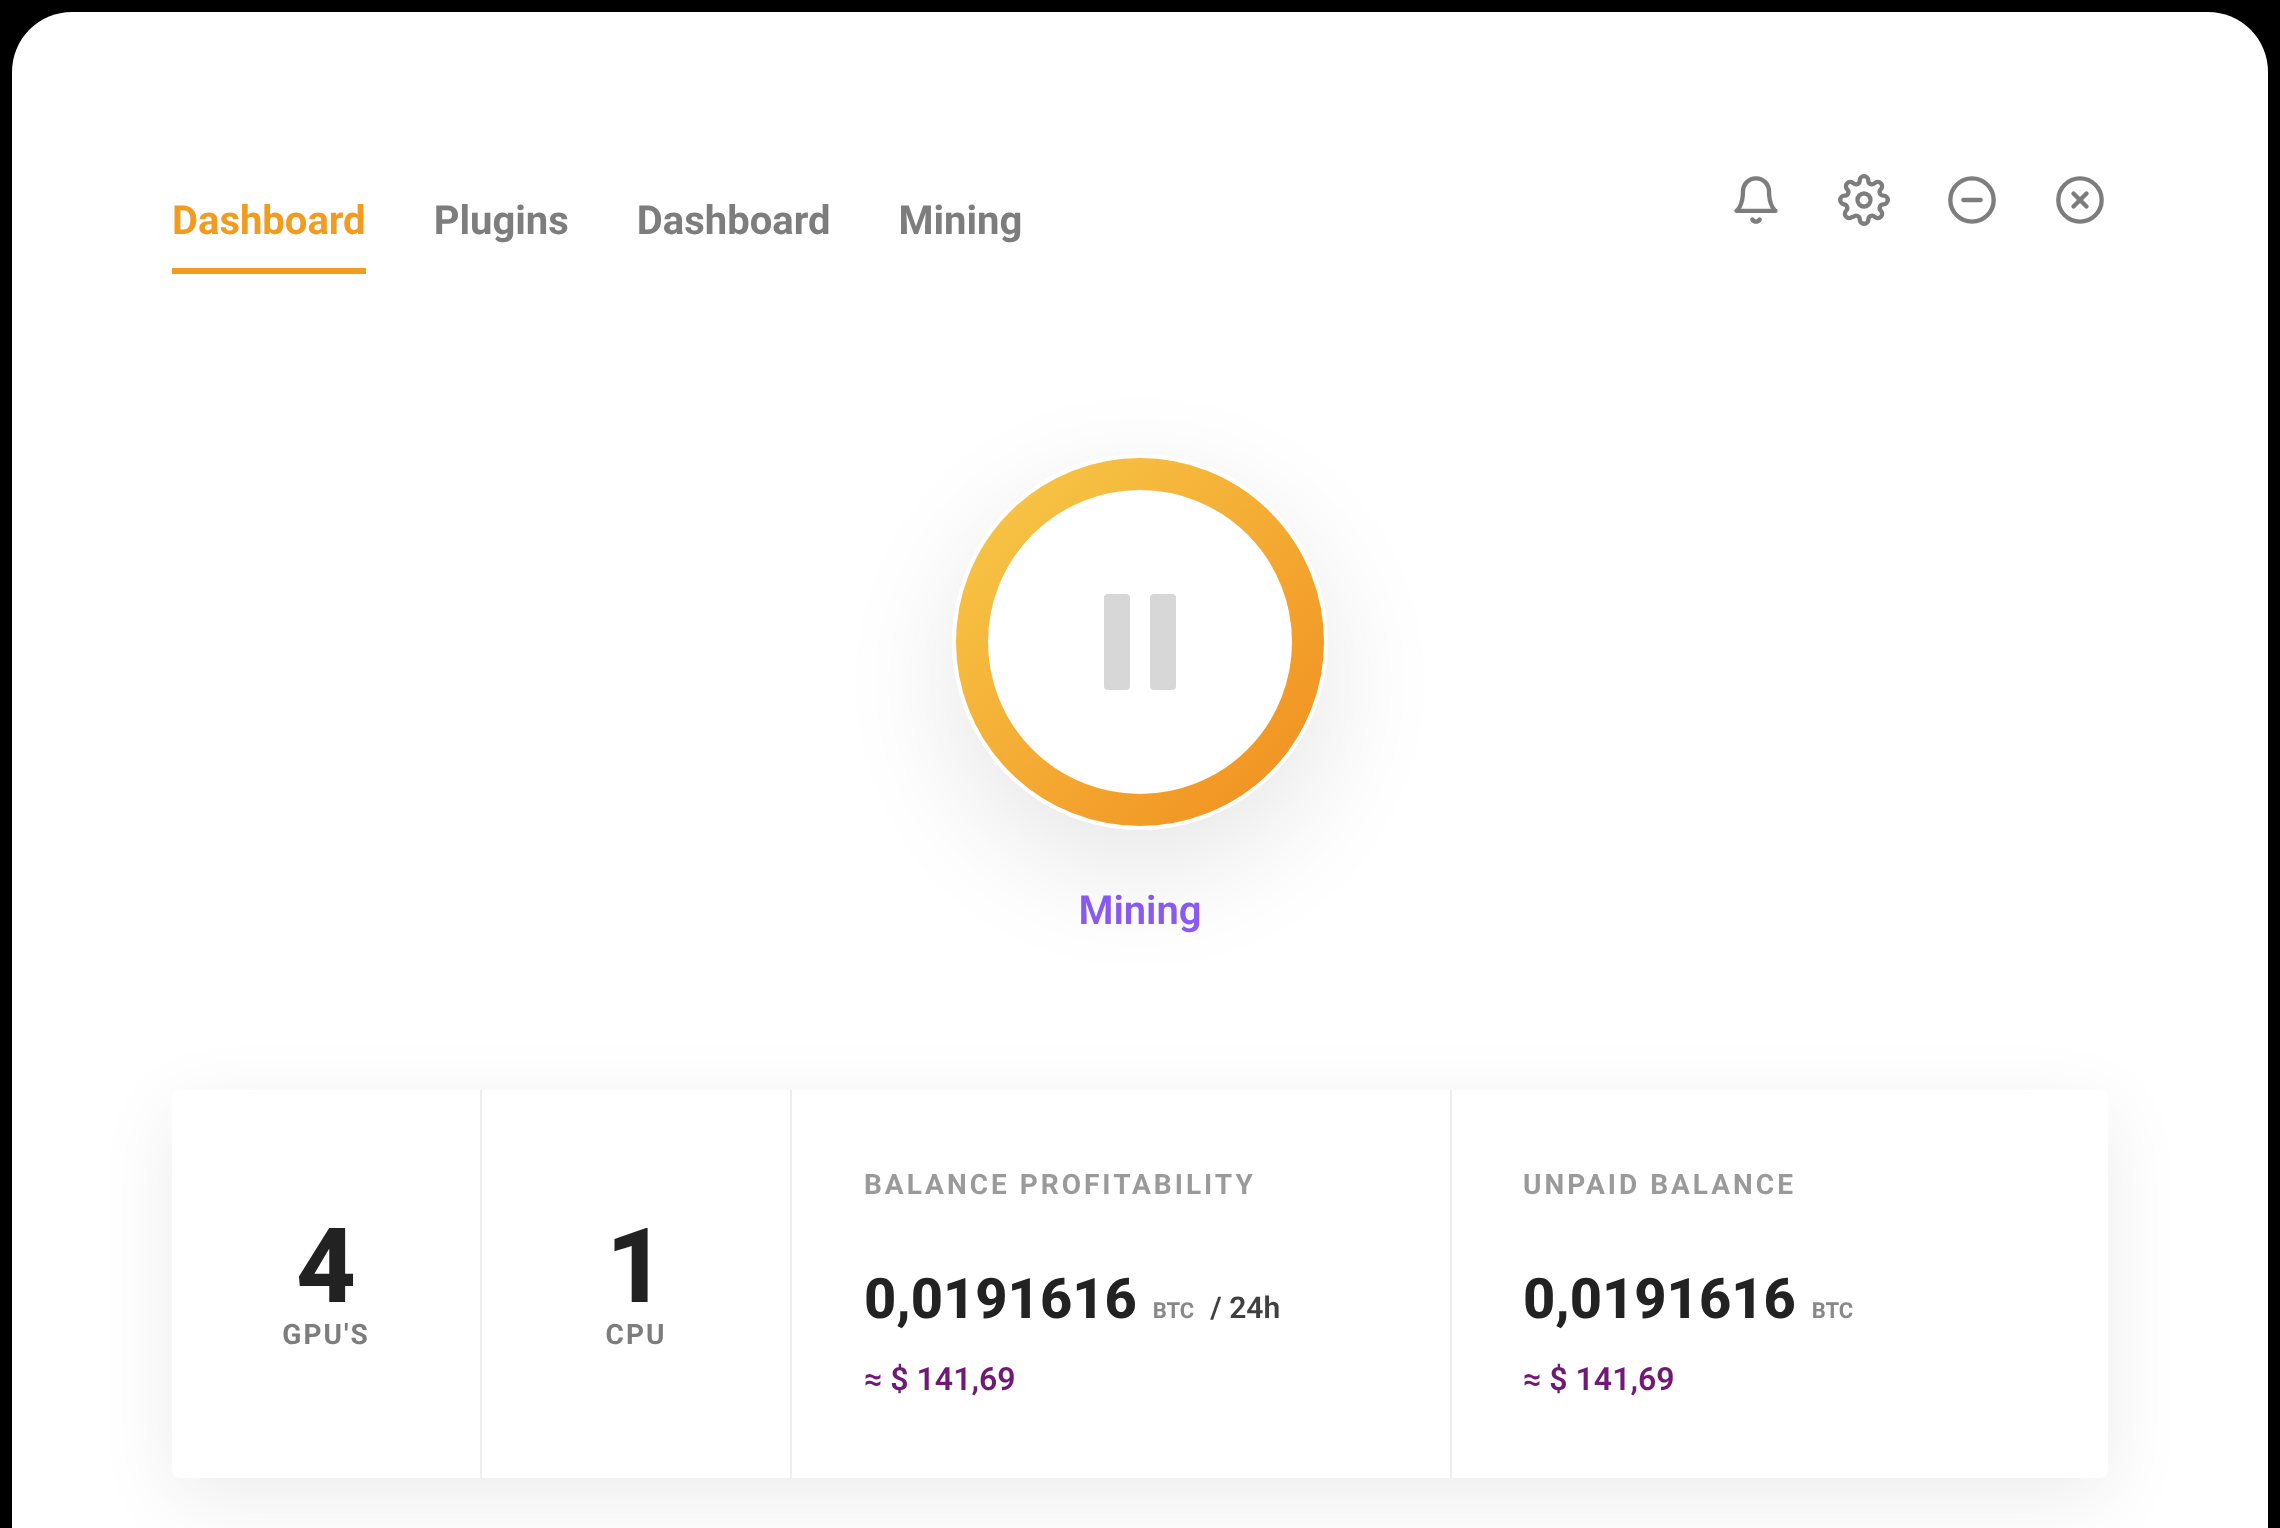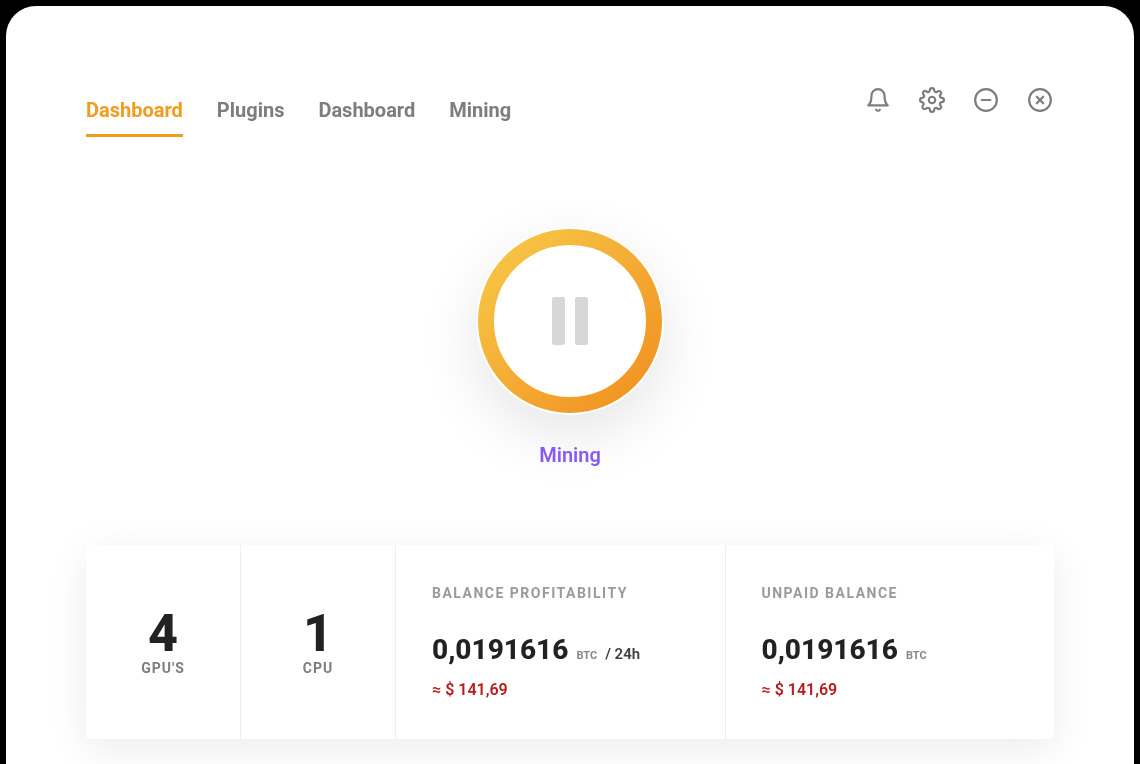--- a/index.html
+++ b/index.html
@@ -159,21 +159,21 @@
   }
   .card-value .per {
     font-size: 15px;
     font-weight: 600;
     color: #404040;
   }
   .card-sub {
     margin-top: 14px;
     font-size: 16px;
     font-weight: 600;
-    color: #b91c1c;
+    color: #701a75;
   }
 </style>
 </head>
 <body>
 
 <div class="window">
 
   <div class="header">
     <div class="tabs">
       <div class="tab active">Dashboard</div>

